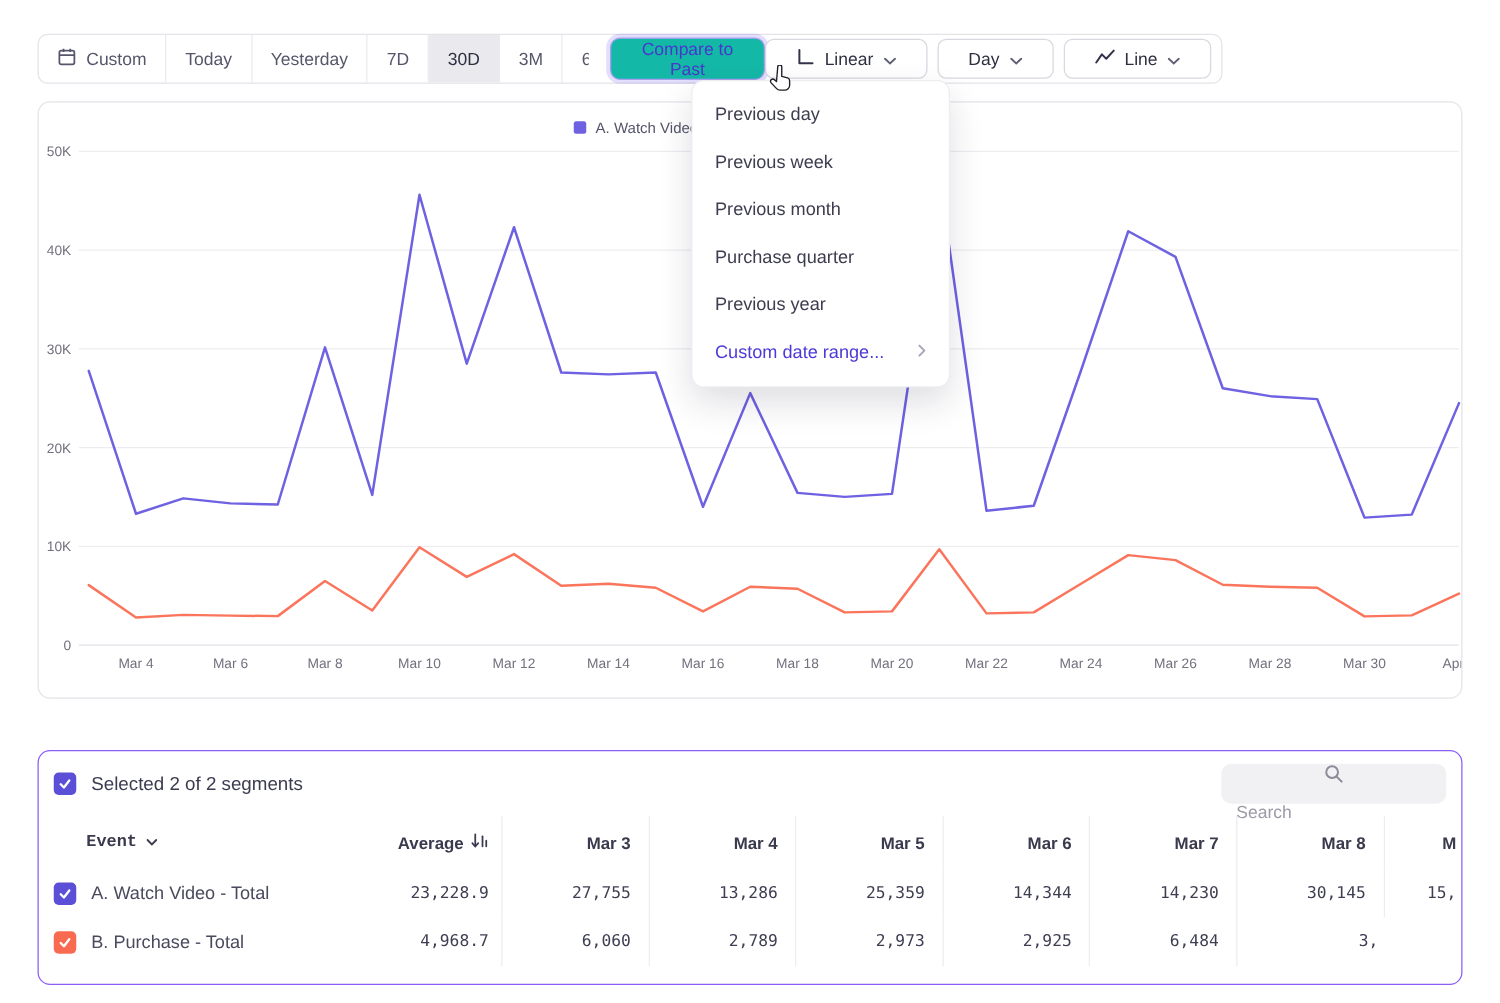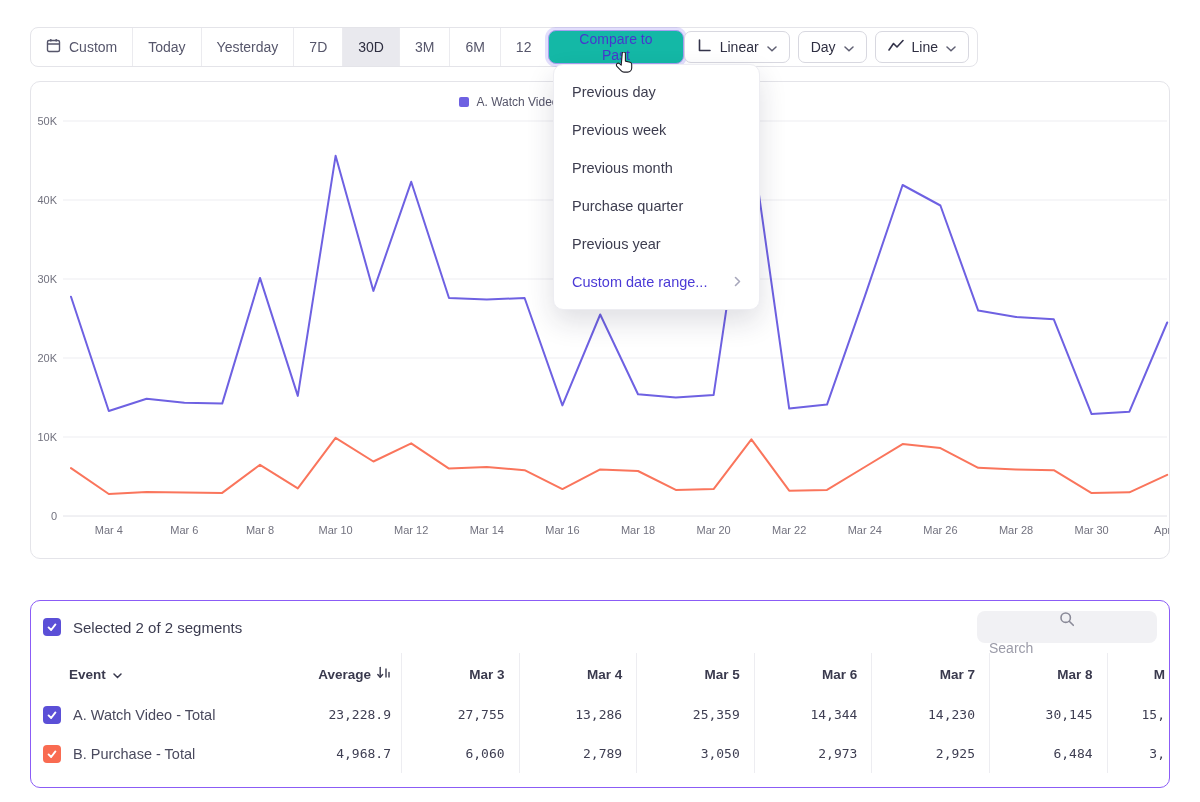--- a/index.html
+++ b/index.html
@@ -22,21 +22,21 @@
   }
   .range-item.selected { background:#e9e9ee; color:#2e2e40; }
   .compare-btn {
     margin-left:17px; height:34px; padding:0 17px; border-radius:8px;
     border:1px solid #a79df0; background:#14b8a6; color:#4737cd;
     font-size:14px; font-family:inherit; cursor:pointer;
     box-shadow:0 0 0 3px rgba(122,106,240,.22);
   }
   .toolbar-right { margin-left:auto; display:flex; gap:8px; margin-right:8px; }
   .tr-btn {
-    display:flex; align-items:center; gap:8px; height:32px; padding:0 12px;
+    display:flex; align-items:center; gap:8px; height:32px; padding:0 24px;
     border:1px solid #d8d8e0; border-radius:7px; background:#fff;
     font-size:14px; font-weight:500; color:#2f2f42; font-family:inherit; cursor:pointer;
   }
 
   
   .chart-card {
     position:absolute; left:30px; top:81px; width:1140px; height:478px;
     border:1px solid #e4e4e9; border-radius:10px; background:#fff;
   }
   .legend {
@@ -81,21 +81,21 @@
   }
   .search input::placeholder { color:#9b9ba8; }
 
   .tgrid {
     display:grid;
     grid-template-columns:255px 115px repeat(6, 117.6px) minmax(0,1fr);
     grid-template-rows:42px 39px 39px;
   }
   .cell  { display:flex; align-items:center; }
   .hcell { font-size:13.5px; font-weight:700; color:#3a3a4e; }
-  .event-h { padding-left:38px; gap:7px; cursor:pointer; }
+  .event-h { padding-left:38px; gap:7px; cursor:pointer;font-family:Liberation Mono, monospace; }
   .num-h { justify-content:flex-end; padding-right:14px; gap:6px; cursor:pointer;align-items:center; }
   .avg-h { padding-right:10px; }
   .colsep { border-left:1px solid #ededf1; }
   .ncell {
     justify-content:flex-end; padding-right:14px;
     font-family:"DejaVu Sans Mono", monospace; font-size:13px; color:#3e3e52;
   }
   .avg-c { padding-right:10px; }
   .clipc { padding-right:4px; }
   .ecell { padding-left:12px; gap:12px; font-size:14.5px; color:#4a4a5e; }
@@ -300,19 +300,18 @@
         <span class="cb" style="background:#f96b51">
           <svg width="12" height="12" viewBox="0 0 14 14">
             <polyline points="3,7.5 6,10.5 11,4" fill="none" stroke="#fff" stroke-width="2.2" stroke-linecap="round" stroke-linejoin="round"></polyline>
           </svg>
         </span>
         <span>B. Purchase - Total</span>
       </div>
       <div class="cell ncell avg-c">4,968.7</div>
       <div class="cell ncell colsep">6,060</div>
       <div class="cell ncell colsep">2,789</div>
-      <div class="cell ncell colsep">3,050</div>
       <div class="cell ncell colsep">2,973</div>
       <div class="cell ncell colsep">2,925</div>
       <div class="cell ncell colsep">6,484</div>
       <div class="cell ncell colsep clipc">3,</div>
     </div>
 </div>
 
 </body></html>

